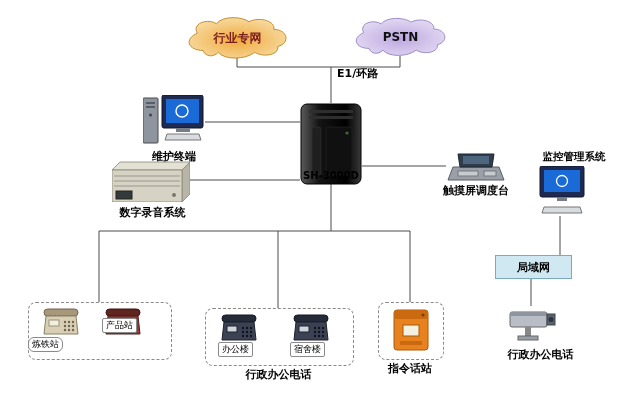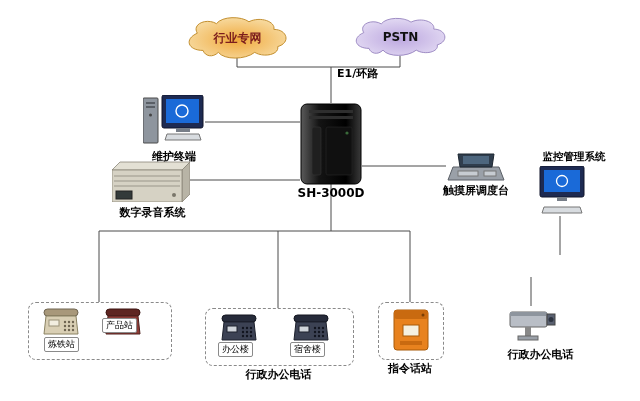--- a/index.html
+++ b/index.html
@@ -89,21 +89,21 @@
         </linearGradient>
       </defs>
       <rect x="1" y="1" width="60" height="80" rx="6" fill="url(#gSrv)" stroke="#000"></rect>
       <rect x="9" y="7" width="44" height="3" fill="#2e2e2e"></rect>
       <rect x="9" y="13" width="44" height="3" fill="#2e2e2e"></rect>
       <rect x="12" y="24" width="9" height="48" rx="2" fill="#1f1f1f" stroke="#3a3a3a" stroke-width="0.5"></rect>
       <rect x="26" y="24" width="26" height="48" rx="2" fill="#101010" stroke="#2c2c2c" stroke-width="0.5"></rect>
       <circle cx="47" cy="30" r="1.6" fill="#3a6a3a"></circle>
     </svg>
   </div>
-  <div class="lbl" style="position:absolute;left:293px;top:187px;width:76px;z-index:2;font-size:12px;">SH-3000D</div>
+  <div class="lbl" style="position:absolute;left:293px;top:169px;width:76px;z-index:2;font-size:10px;">SH-3000D</div>
 
   <div class="node" style="left:143px;top:95px;width:62px;">
     <svg width="62" height="52" viewBox="0 0 62 52">
       <rect x="0" y="3" width="15" height="45" rx="1" fill="#8e959e" stroke="#4a4a4a"></rect>
       <rect x="3" y="7" width="9" height="2" fill="#5a5f66"></rect>
       <rect x="3" y="11" width="9" height="2" fill="#5a5f66"></rect>
       <circle cx="7.5" cy="20" r="1.5" fill="#444"></circle>
       <rect x="19" y="0" width="41" height="33" rx="2" fill="#1d2a52" stroke="#10142a"></rect>
       <rect x="23" y="4" width="33" height="24" fill="#1A6AD8"></rect>
       <circle cx="39" cy="16" r="6" fill="none" stroke="#fff" stroke-width="1.4"></circle>
@@ -142,20 +142,21 @@
   <div class="node" style="left:534px;top:166px;width:55px;">
     <svg width="55" height="50" viewBox="0 0 55 50">
       <rect x="6" y="0" width="44" height="31" rx="2" fill="#1d2a52" stroke="#10142a"></rect>
       <rect x="10" y="4" width="36" height="22" fill="#1A6AD8"></rect>
       <circle cx="28" cy="15" r="5.5" fill="none" stroke="#fff" stroke-width="1.3"></circle>
       <rect x="23" y="31" width="10" height="4" fill="#777e88"></rect>
       <polygon points="8,47 48,47 46,41 10,41" fill="#d8dce0" stroke="#777"></polygon>
     </svg>
   </div>
 
+  <div class="lan" style="left:495px;top:255px;width:75px;height:22px;">局域网</div>
 
   <div class="node" style="left:505px;top:306px;width:55px;">
     <svg width="55" height="40" viewBox="0 0 55 40">
       <rect x="5" y="6" width="37" height="15" rx="2" fill="#b9bec6" stroke="#666"></rect>
       <rect x="5" y="6" width="37" height="4" fill="#8e959e"></rect>
       <rect x="42" y="8" width="8" height="11" fill="#596070" stroke="#444"></rect>
       <circle cx="46" cy="13.5" r="2.5" fill="#2c3340"></circle>
       <rect x="20" y="21" width="6" height="9" fill="#888"></rect>
       <rect x="13" y="30" width="20" height="4" fill="#9aa0a8" stroke="#666"></rect>
     </svg>
@@ -174,21 +175,21 @@
           <circle cx="31" cy="14" r="1.2"></circle>
         <circle cx="23" cy="18" r="1.2"></circle>
           <circle cx="27" cy="18" r="1.2"></circle>
           <circle cx="31" cy="18" r="1.2"></circle>
         <circle cx="23" cy="22" r="1.2"></circle>
           <circle cx="27" cy="22" r="1.2"></circle>
           <circle cx="31" cy="22" r="1.2"></circle>
       </g>
     </svg>
   </div>
-  <div class="chip" style="left:44px;top:337px;">炼铁站</div>
+  <div class="chip" style="left:28px;top:337px;border-radius:6px;">炼铁站</div>
   <div class="node" style="left:104px;top:308px;width:38px;">
     <svg width="38" height="28" viewBox="0 0 38 28">
       <rect x="2" y="1" width="34" height="7" rx="3.5" fill="#5e2521" stroke="#3c1512"></rect>
       <polygon points="4,8 34,8 36,26 2,26" fill="#8c3b36" stroke="#4e201c"></polygon>
       <rect x="7" y="12" width="10" height="6" fill="#e8ddc8" stroke="#4e201c"></rect>
       <g fill="#3c1512">
         <circle cx="23" cy="14" r="1.2"></circle>
           <circle cx="27" cy="14" r="1.2"></circle>
           <circle cx="31" cy="14" r="1.2"></circle>
         <circle cx="23" cy="18" r="1.2"></circle>

